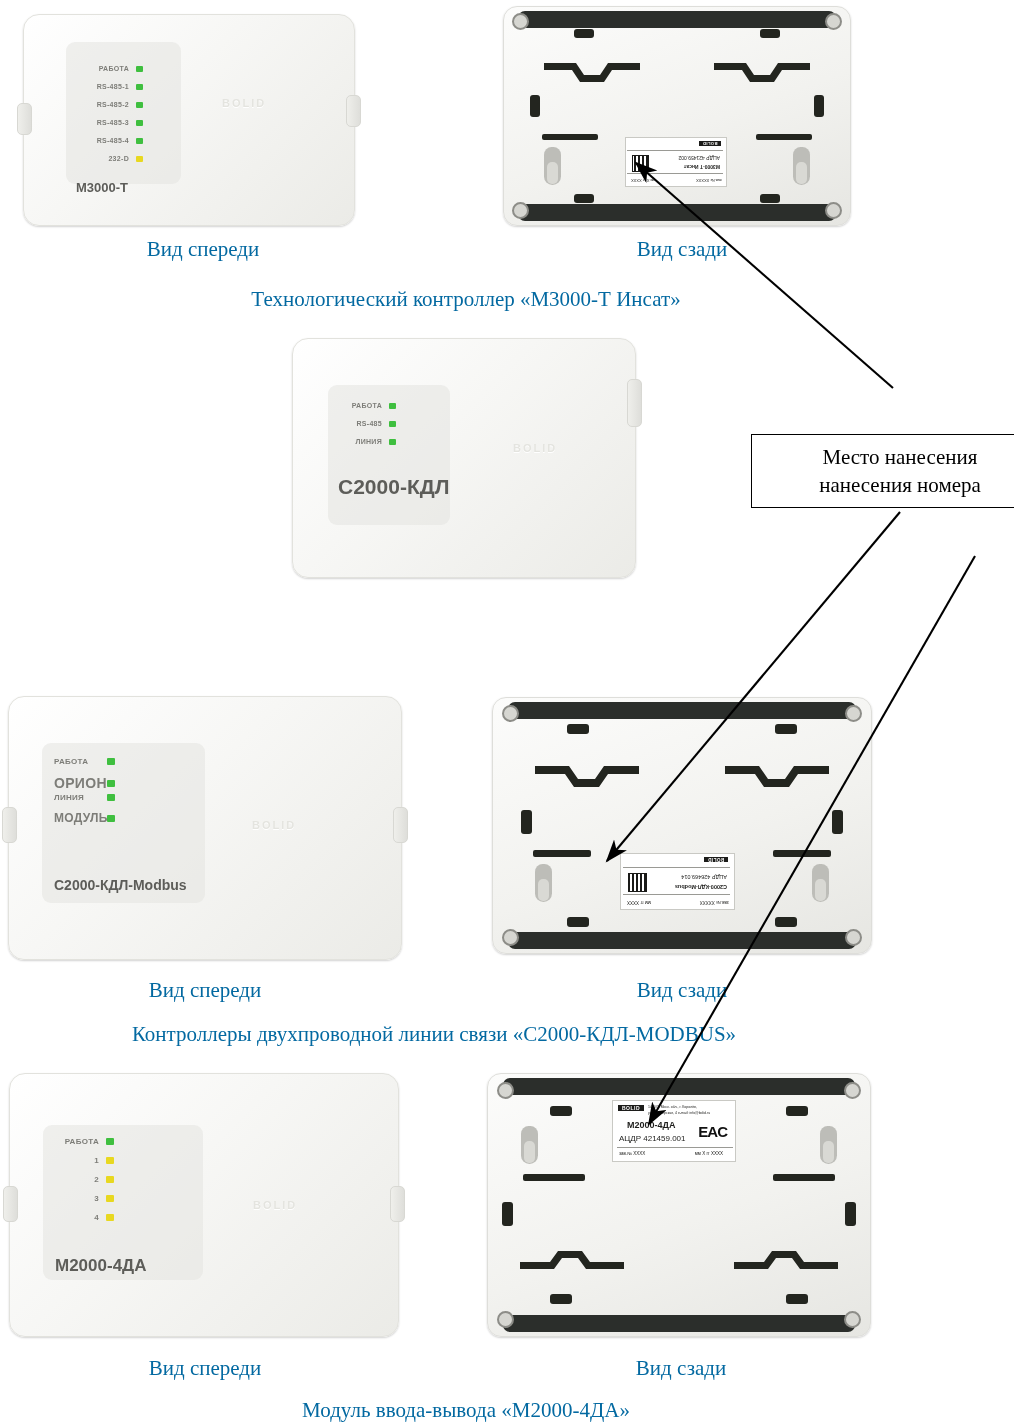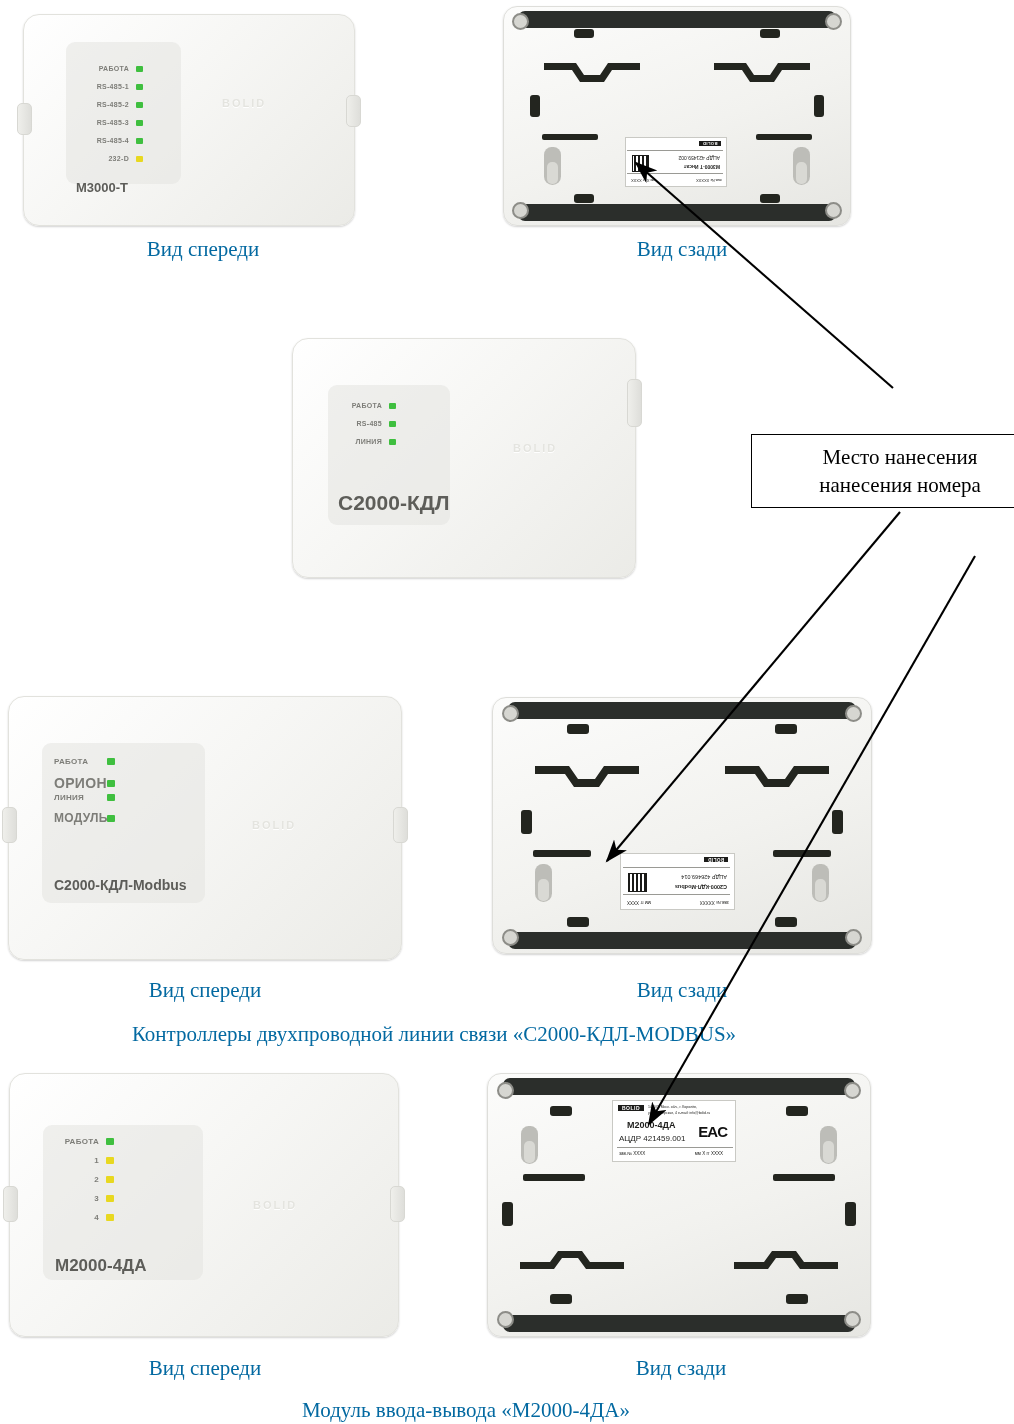--- a/index.html
+++ b/index.html
@@ -310,40 +310,41 @@
       <div class="lbl-txt" style="left:6px; top:16px; font-size:5px; font-weight:bold;">М3000-Т Инсат</div>
       <div class="lbl-txt" style="left:6px; top:25px; font-size:5px;">АЦДР 421459.002</div>
       <div class="qr" style="right:6px; top:14px; width:15px; height:15px;"></div>
       <div class="bolid-badge" style="left:5px; bottom:3px; width:22px; font-size:4px;">BOLID</div>
       <div class="lbl-rule" style="left:3px; bottom:12px; width:96px;"></div>
     </div>
   </div>
 
   <span class="caption center" style="left:203px; top:237px;">Вид спереди</span>
   <span class="caption center" style="left:682px; top:237px;">Вид сзади</span>
+  <span class="caption center" style="left:466px; top:287px;">Технологический контроллер «М3000-Т Инсат»</span>
 
   <div class="device dev-front" style="left:292px; top:338px; width:342px; height:238px;">
     <div class="ear right" style="top:40px; height:46px;"></div>
 
     <div class="panel" style="left:35px; top:46px; width:122px; height:140px;"></div>
 
     <div class="led-row" style="left:45px; top:63px;">
       <span class="led-label" style="font-size:7px;width:44px;">РАБОТА</span>
       <span class="led" style="width:7px;height:6px;background:#3fbf3f;"></span>
     </div>
     <div class="led-row" style="left:45px; top:81px;">
       <span class="led-label" style="font-size:7px;width:44px;">RS-485</span>
       <span class="led" style="width:7px;height:6px;background:#3fbf3f;"></span>
     </div>
     <div class="led-row" style="left:45px; top:99px;">
       <span class="led-label" style="font-size:7px;width:44px;">ЛИНИЯ</span>
       <span class="led" style="width:7px;height:6px;background:#3fbf3f;"></span>
     </div>
 
-    <div class="model-name" style="left:45px; top:152px; font-size:21px;">С2000-КДЛ</div>
+    <div class="model-name" style="left:45px; top:136px; font-size:21px;">С2000-КДЛ</div>
 
     <div class="logo-emboss" style="left:220px; top:103px; font-size:11px;">BOLID</div>
   </div>
 
   <div class="caption-2line" style="left:484px; top:612px;">
   </div>
 
   <div class="device dev-front" style="left:8px; top:696px; width:392px; height:262px;">
     <div class="ear left" style="top:110px; height:34px;"></div>
     <div class="ear right" style="top:110px; height:34px;"></div>

